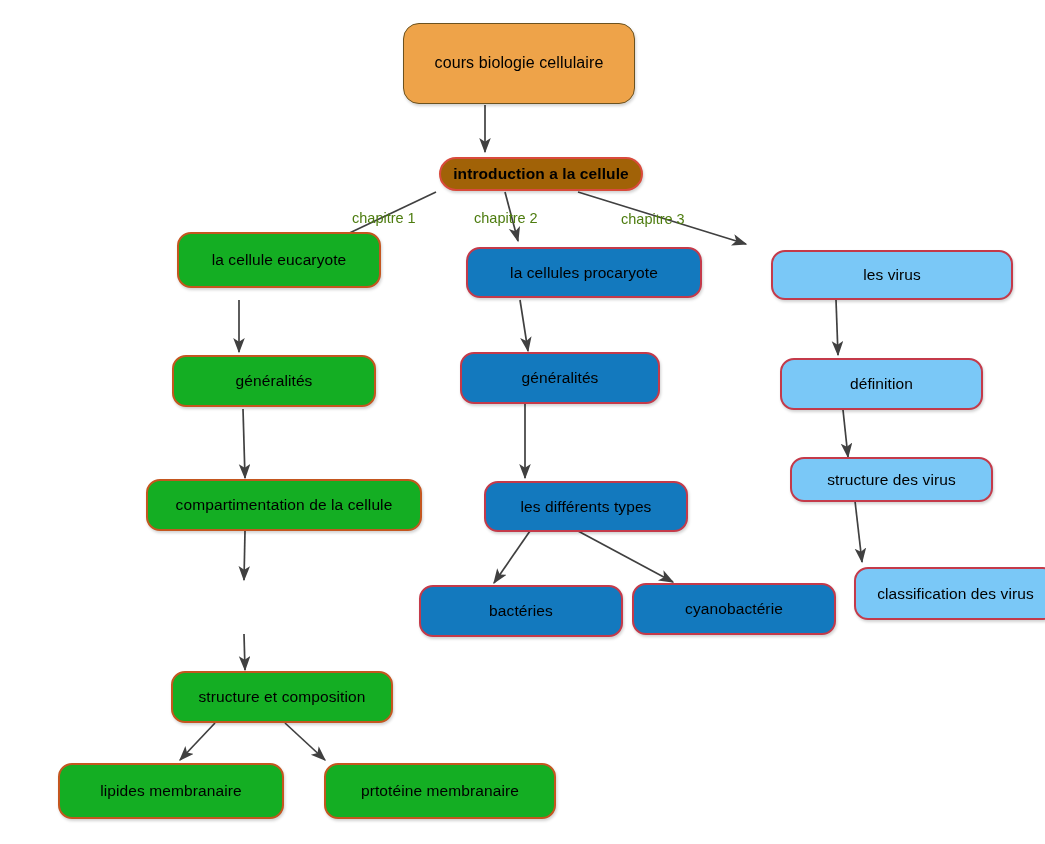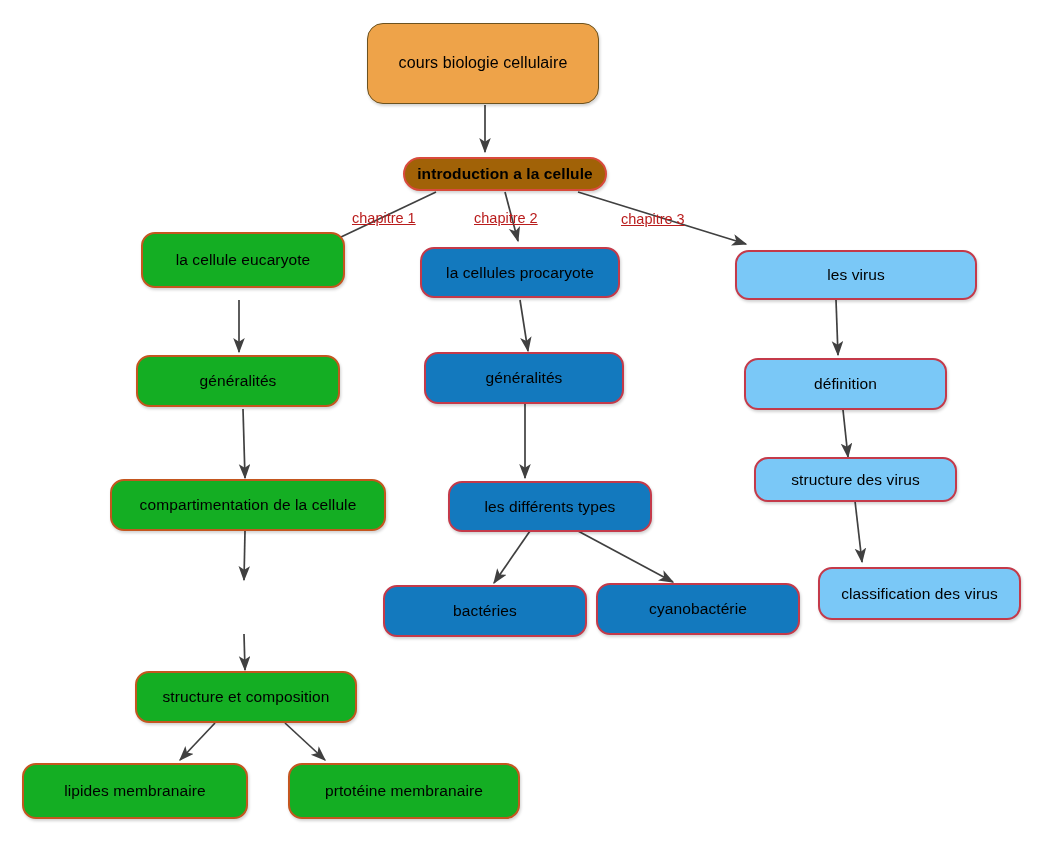--- a/index.html
+++ b/index.html
@@ -36,20 +36,21 @@
     border-radius: 14px;
     border-style: solid;
     border-width: 2px;
     color: #000000;
     font-size: 15.5px;
     line-height: 1.15;
     letter-spacing: 0.1px;
     padding: 2px 6px;
     box-shadow: 1px 2px 3px rgba(0,0,0,0.18);
     z-index: 2;
+    margin-left: 36px;
   }
   .node-label {
     display: block;
     white-space: nowrap;
   }
   .n-root {
     background: #eea349;
     border-color: #6b5220;
     border-width: 1.5px;
     border-radius: 16px;
@@ -70,24 +71,23 @@
     background: #1379be;
     border-color: #c43a4a;
   }
   .n-lblue {
     background: #7ac8f7;
     border-color: #c43a4a;
   }
   .edge-label {
     position: absolute;
     font-size: 14.5px;
-    color: #b91c1c;
+    color: #4d7c0f;
     white-space: nowrap;
     z-index: 3;
-    text-decoration: underline;
   }
 </style>
 </head>
 <body>
 
 <div id="canvas">
 
   <svg id="edges" viewBox="0 0 1045 844" xmlns="http://www.w3.org/2000/svg">
     <defs>
       <marker id="arrow" markerWidth="10" markerHeight="10" refX="8.2" refY="3.4" orient="auto" markerUnits="strokeWidth">
@@ -145,21 +145,21 @@
   </div>
 
   <div class="node n-green" style="left:22px; top:763px; width:226px; height:56px;">
     <span class="node-label">lipides membranaire</span>
   </div>
 
   <div class="node n-green" style="left:288px; top:763px; width:232px; height:56px;">
     <span class="node-label">prtotéine membranaire</span>
   </div>
 
-  <div class="node n-blue" style="left:420px; top:247px; width:200px; height:51px;">
+  <div class="node n-blue" style="left:430px; top:247px; width:236px; height:51px;">
     <span class="node-label">la cellules procaryote</span>
   </div>
 
   <div class="node n-blue" style="left:424px; top:352px; width:200px; height:52px;">
     <span class="node-label">généralités</span>
   </div>
 
   <div class="node n-blue" style="left:448px; top:481px; width:204px; height:51px;">
     <span class="node-label">les différents types</span>
   </div>

